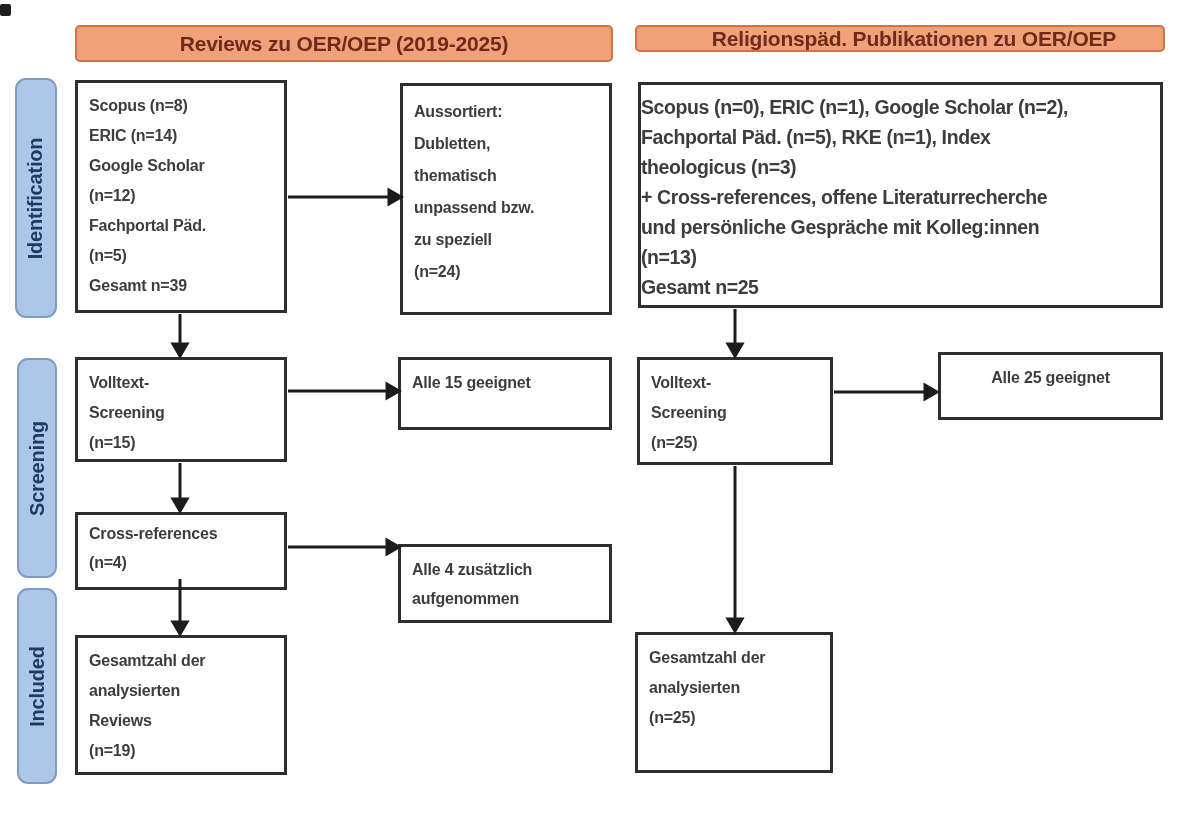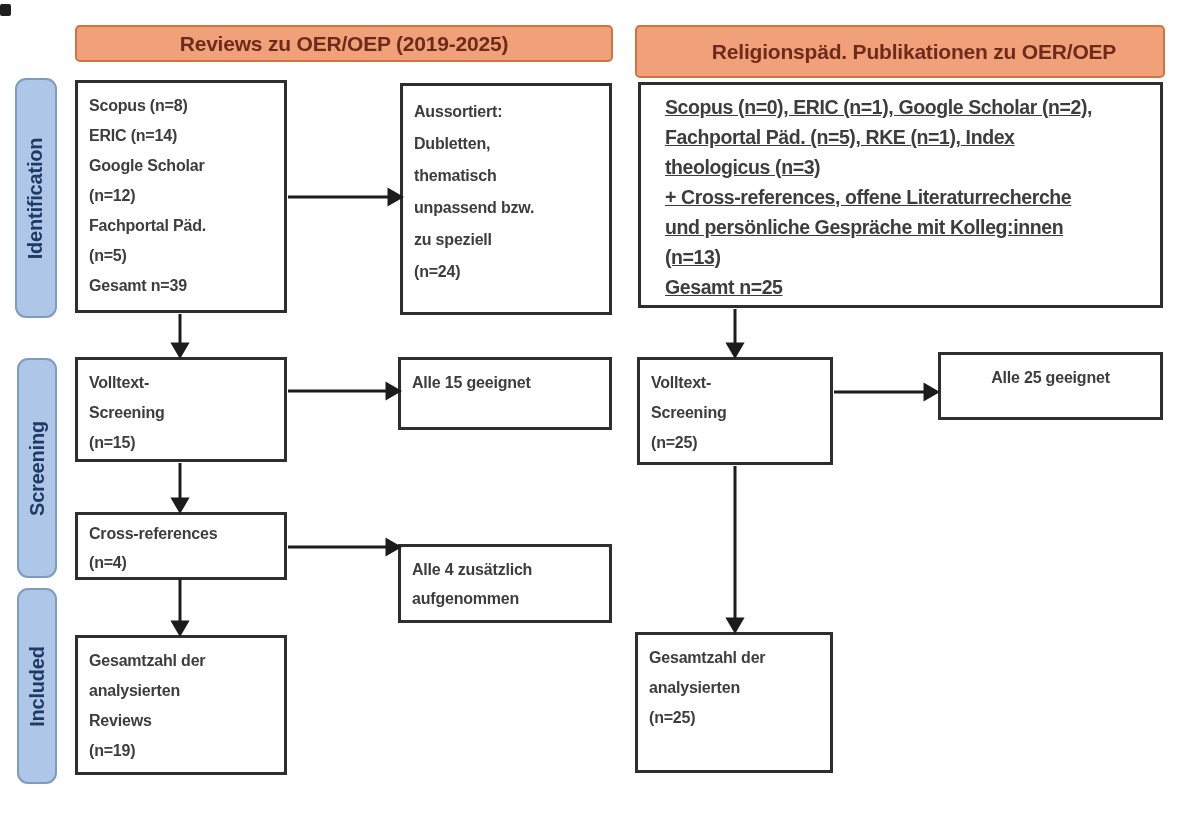--- a/index.html
+++ b/index.html
@@ -35,38 +35,38 @@
   .stage span{
     transform:rotate(-90deg);white-space:nowrap;
     font-size:20px;font-weight:700;
   }
   .fbox{
     position:absolute;box-sizing:border-box;background:#fff;
     border:3px solid var(--box-border);color:var(--box-text);
     font-size:16px;font-weight:700;line-height:30px;
     padding:8px 11px;white-space:nowrap;overflow:hidden;
   }
-  .fbox.wide{font-size:19.5px;letter-spacing:-0.4px;padding:7px 24px;text-decoration:underline;}
+  .fbox.wide{font-size:19.5px;letter-spacing:-0.4px;padding:7px 0;}
   .fbox.tall{line-height:32px;padding-top:10px;}
   .fbox.snug{padding-top:4px;line-height:29px;}
   .arrows{position:absolute;left:0;top:0;pointer-events:none;}
   .artifact{position:absolute;background:#1f1f1f;border-radius:2px;}
   .ln{white-space:nowrap;}
 </style>
 </head>
 <body>
 
 <div class="canvas">
 
   <div class="artifact" style="left:0;top:4px;width:11px;height:12px;"></div>
 
   <div class="hdr" style="left:75px;top:25px;width:538px;height:37px;">
     <span>Reviews zu OER/OEP (2019-2025)</span>
   </div>
-  <div class="hdr" style="left:635px;top:25px;width:530px;height:53px;padding-left:28px;">
+  <div class="hdr" style="left:635px;top:25px;width:530px;height:27px;padding-left:28px;">
     <span>Religionspäd. Publikationen zu OER/OEP</span>
   </div>
 
   <div class="stage" style="left:15px;top:78px;width:42px;height:240px;">
     <span>Identification</span>
   </div>
   <div class="stage" style="left:17px;top:358px;width:40px;height:220px;">
     <span>Screening</span>
   </div>
   <div class="stage" style="left:17px;top:588px;width:40px;height:196px;">
@@ -95,21 +95,21 @@
   <div class="fbox" style="left:75px;top:357px;width:212px;height:105px;">
     <div class="ln">Volltext-</div>
     <div class="ln">Screening</div>
     <div class="ln">(n=15)</div>
   </div>
 
   <div class="fbox" style="left:398px;top:357px;width:214px;height:73px;">
     <div class="ln">Alle 15 geeignet</div>
   </div>
 
-  <div class="fbox snug" style="left:75px;top:512px;width:212px;height:68px;">
+  <div class="fbox snug" style="left:75px;top:512px;width:212px;height:78px;">
     <div class="ln">Cross-references</div>
     <div class="ln">(n=4)</div>
   </div>
 
   <div class="fbox snug" style="left:398px;top:508px;width:214px;height:79px;padding-top:8px;margin-top:36px;">
     <div class="ln">Alle 4 zusätzlich</div>
     <div class="ln">aufgenommen</div>
   </div>
 
   <div class="fbox" style="left:75px;top:635px;width:212px;height:140px;">

